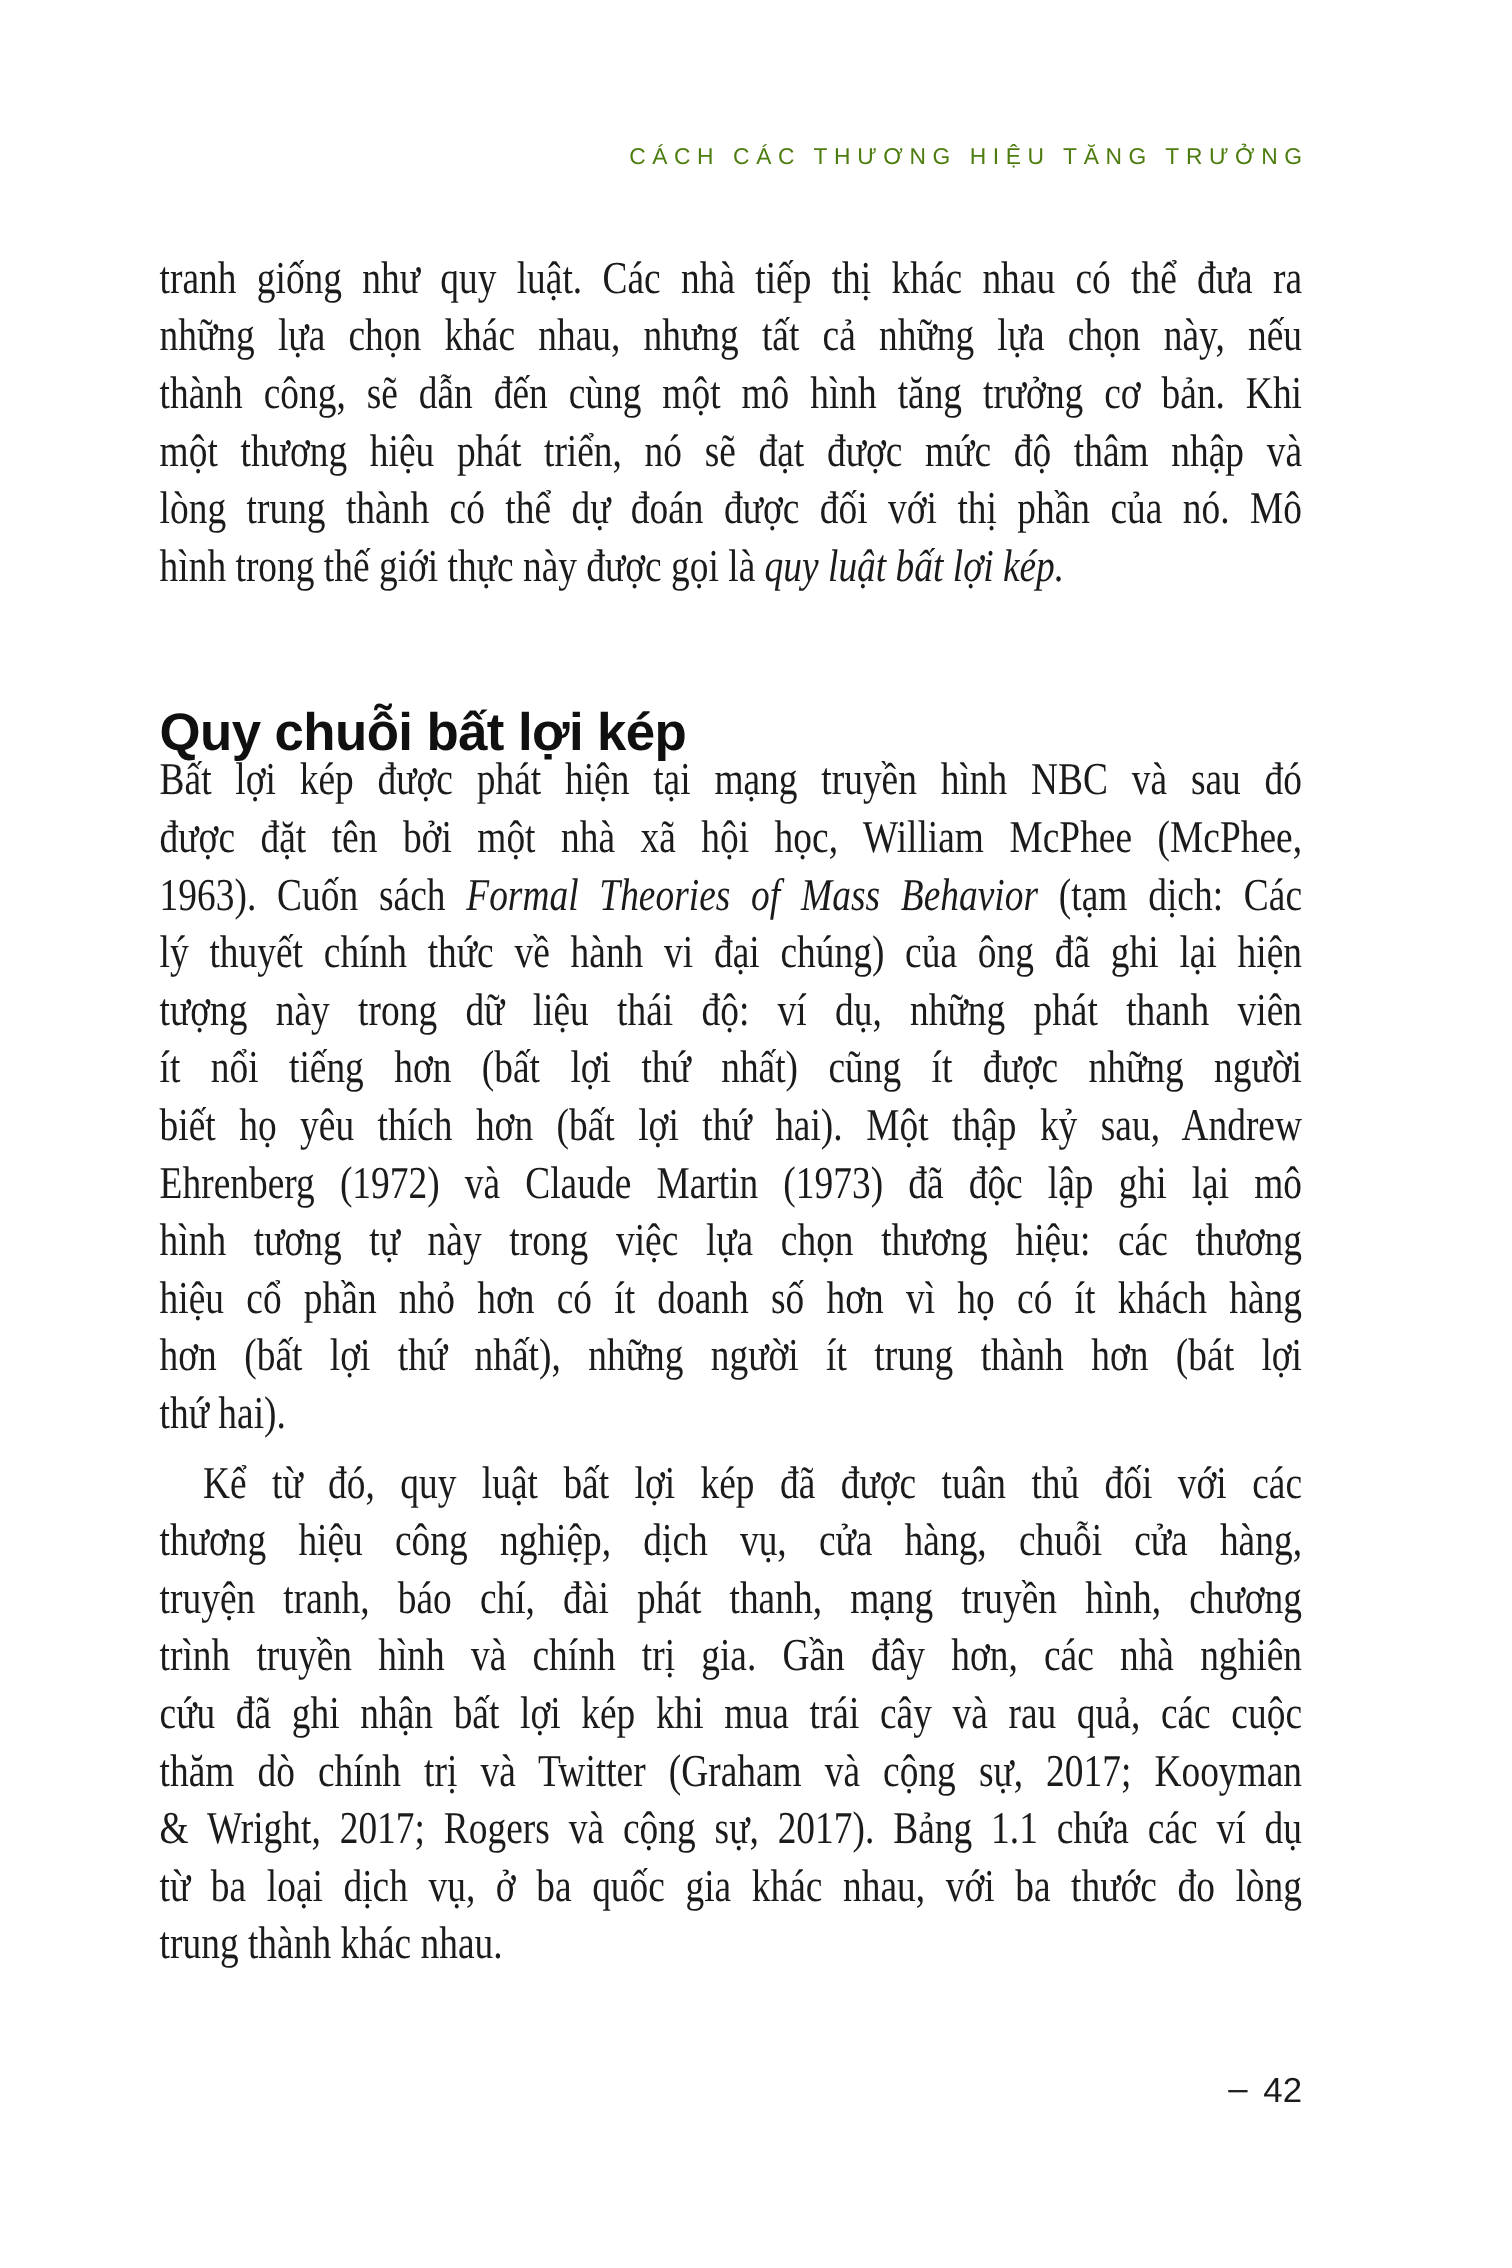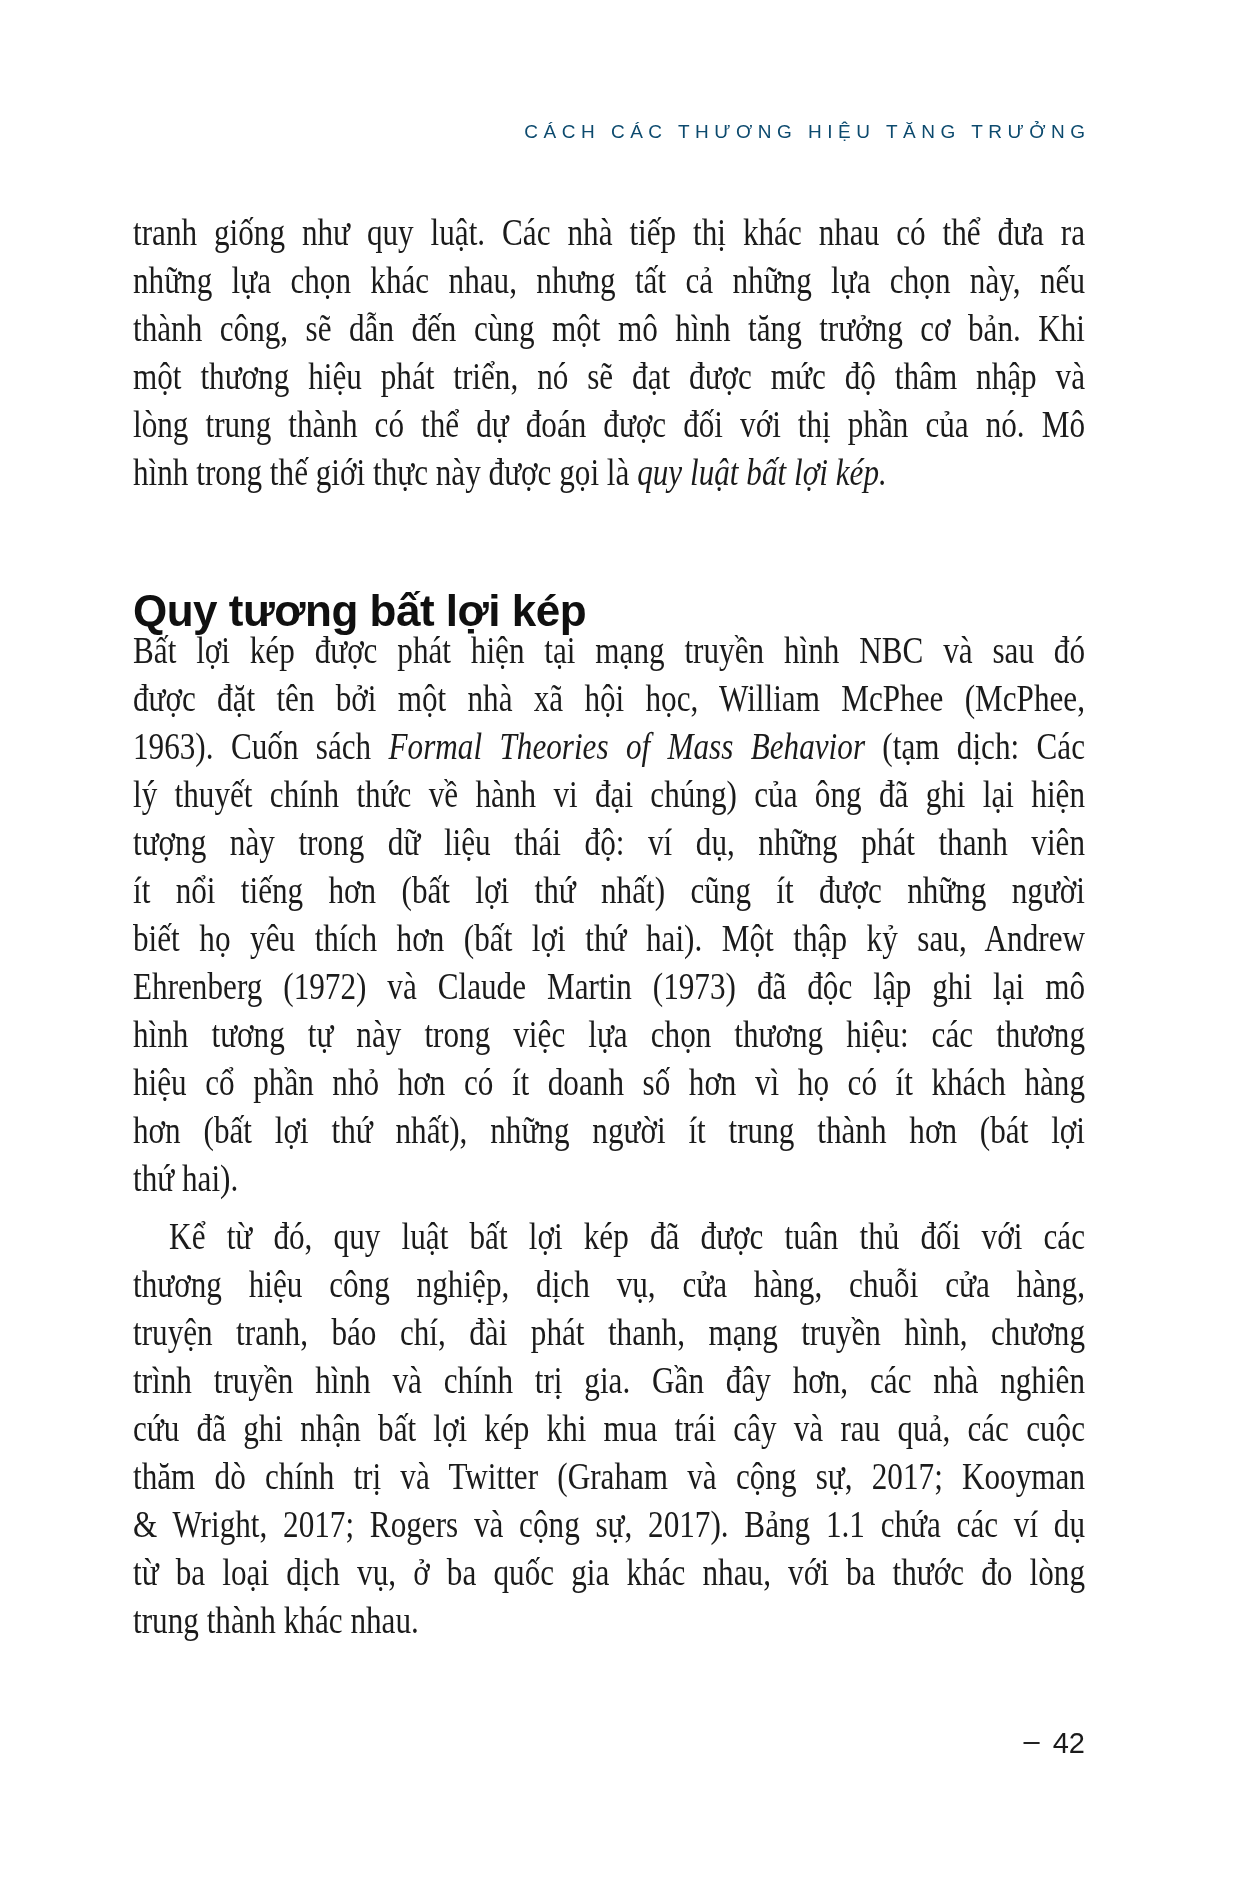--- a/index.html
+++ b/index.html
@@ -21,21 +21,21 @@
   }
   
   .running-header {
     position: absolute;
     top: 121px;
     right: 175px;
     font-family: "Liberation Sans", sans-serif;
     font-size: 19px;
     font-weight: 400;
     letter-spacing: 5.5px;
-    color: #0c4a6e;
+    color: #4d7c0f;
     white-space: nowrap;
   }
   .running-header .rh-text { margin-right: -5.5px; }
 
   
   .para {
     position: absolute;
     left: 133px;
     width: 1160px;
     transform: scaleX(0.8207);
@@ -100,21 +100,21 @@
 
   <div class="para" id="para1">
       <div class="line"><span>tranh giống như quy luật. Các nhà tiếp thị khác nhau có thể đưa ra</span></div>
       <div class="line"><span>những lựa chọn khác nhau, nhưng tất cả những lựa chọn này, nếu</span></div>
       <div class="line"><span>thành công, sẽ dẫn đến cùng một mô hình tăng trưởng cơ bản. Khi</span></div>
       <div class="line"><span>một thương hiệu phát triển, nó sẽ đạt được mức độ thâm nhập và</span></div>
       <div class="line"><span>lòng trung thành có thể dự đoán được đối với thị phần của nó. Mô</span></div>
       <div class="line final"><span>hình trong thế giới thực này được gọi là </span><em>quy luật bất lợi kép.</em></div>
     </div>
 
-  <h2 class="section-heading">Quy tương bất lợi kép</h2>
+  <h2 class="section-heading">Quy chuỗi bất lợi kép</h2>
 
   <div class="para" id="para2">
       <div class="line"><span>Bất lợi kép được phát hiện tại mạng truyền hình NBC và sau đó</span></div>
       <div class="line"><span>được đặt tên bởi một nhà xã hội học, William McPhee (McPhee,</span></div>
       <div class="line"><span>1963). Cuốn sách </span><em>Formal Theories of Mass Behavior</em><span> (tạm dịch: Các</span></div>
       <div class="line"><span>lý thuyết chính thức về hành vi đại chúng) của ông đã ghi lại hiện</span></div>
       <div class="line"><span>tượng này trong dữ liệu thái độ: ví dụ, những phát thanh viên</span></div>
       <div class="line"><span>ít nổi tiếng hơn (bất lợi thứ nhất) cũng ít được những người</span></div>
       <div class="line"><span>biết họ yêu thích hơn (bất lợi thứ hai). Một thập kỷ sau, Andrew</span></div>
       <div class="line"><span>Ehrenberg (1972) và Claude Martin (1973) đã độc lập ghi lại mô</span></div>

